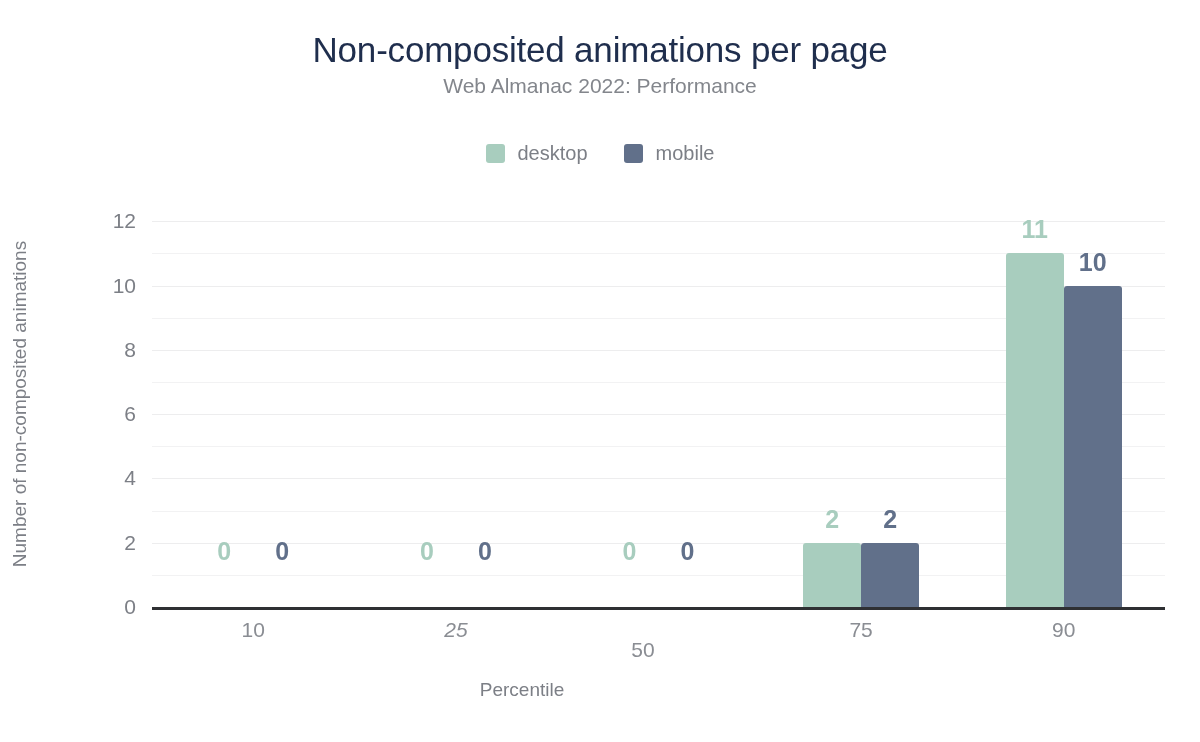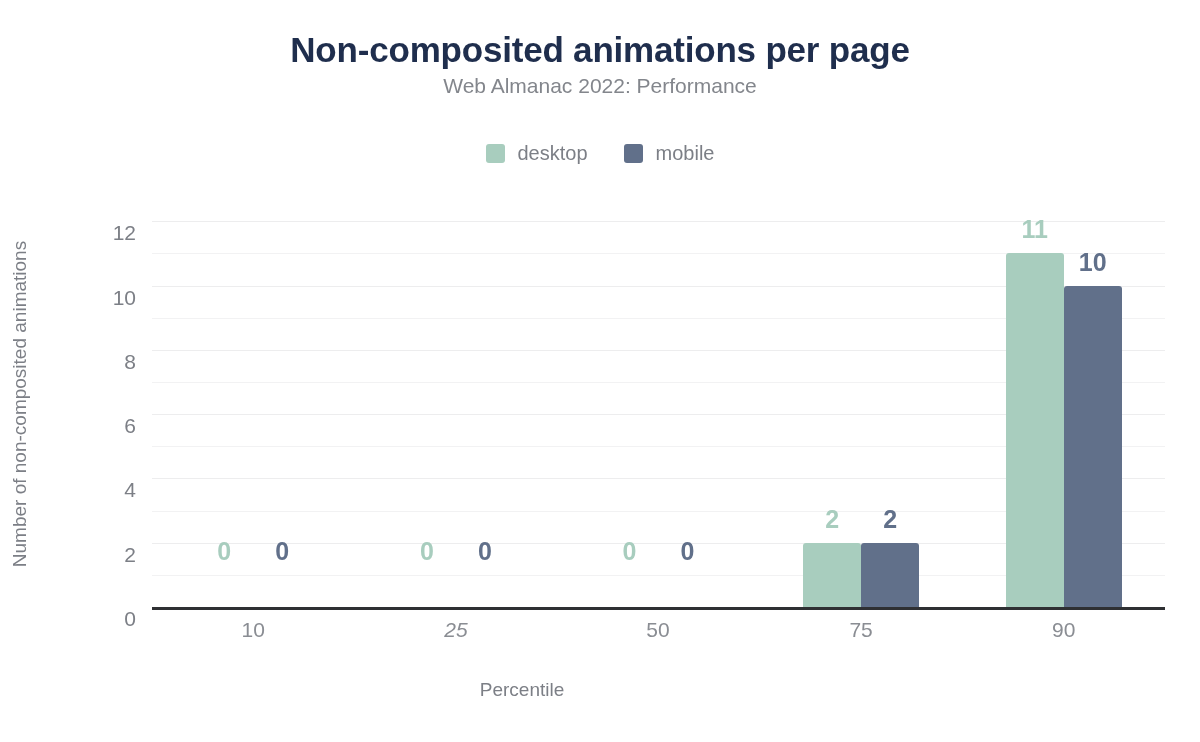--- a/index.html
+++ b/index.html
@@ -21,21 +21,21 @@
   }
 
   
   .chart-title {
     position: absolute;
     top: 30px;
     left: 0;
     width: 1200px;
     text-align: center;
     font-size: 35px;
-    font-weight: bold;
+    font-weight: normal;
     color: #1f2e4d;
     letter-spacing: -0.2px;
     white-space: nowrap;
   }
   .chart-subtitle {
     position: absolute;
     top: 74px;
     left: 0;
     width: 1200px;
     text-align: center;
@@ -101,21 +101,20 @@
 
   
   .ytick {
     position: absolute;
     right: 1165px;
     width: 60px;
     text-align: right;
     font-size: 21px;
     color: #7c7f86;
     transform: translateY(-50%);
-    margin-top: 12px;
   }
 
   
   .xtick {
     position: absolute;
     top: 618px;
     font-size: 21px;
     color: #8a8d93;
     text-align: center;
     transform: translateX(-50%);
@@ -207,21 +206,21 @@
       <div class="ytick" style="top: 542.714px; right: 1064px;">2</div>
       <div class="ytick" style="top: 478.429px; right: 1064px;">4</div>
       <div class="ytick" style="top: 414.143px; right: 1064px;">6</div>
       <div class="ytick" style="top: 349.857px; right: 1064px;">8</div>
       <div class="ytick" style="top: 285.571px; right: 1064px;">10</div>
       <div class="ytick" style="top: 221.286px; right: 1064px;">12</div>
     </div>
   <div id="xlabels">
       <div class="xtick" style="left: 253.3px;">10</div>
       <div class="xtick" style="left: 455.9px; font-style: italic;">25</div>
-      <div class="xtick" style="left: 658px;">50</div>
+      <div class="xtick" style="left: 643px; margin-top: 20px;">50</div>
       <div class="xtick" style="left: 861.1px;">75</div>
       <div class="xtick" style="left: 1063.7px;">90</div>
     </div>
   <div id="barlabels">
       <div class="bar-label" style="left: 224.3px; top: 537px; color: rgb(168, 205, 190);">0</div>
       <div class="bar-label" style="left: 282.3px; top: 537px; color: rgb(97, 112, 138);">0</div>
       <div class="bar-label" style="left: 426.9px; top: 537px; color: rgb(168, 205, 190);">0</div>
       <div class="bar-label" style="left: 484.9px; top: 537px; color: rgb(97, 112, 138);">0</div>
       <div class="bar-label" style="left: 629.5px; top: 537px; color: rgb(168, 205, 190);">0</div>
       <div class="bar-label" style="left: 687.5px; top: 537px; color: rgb(97, 112, 138);">0</div>

